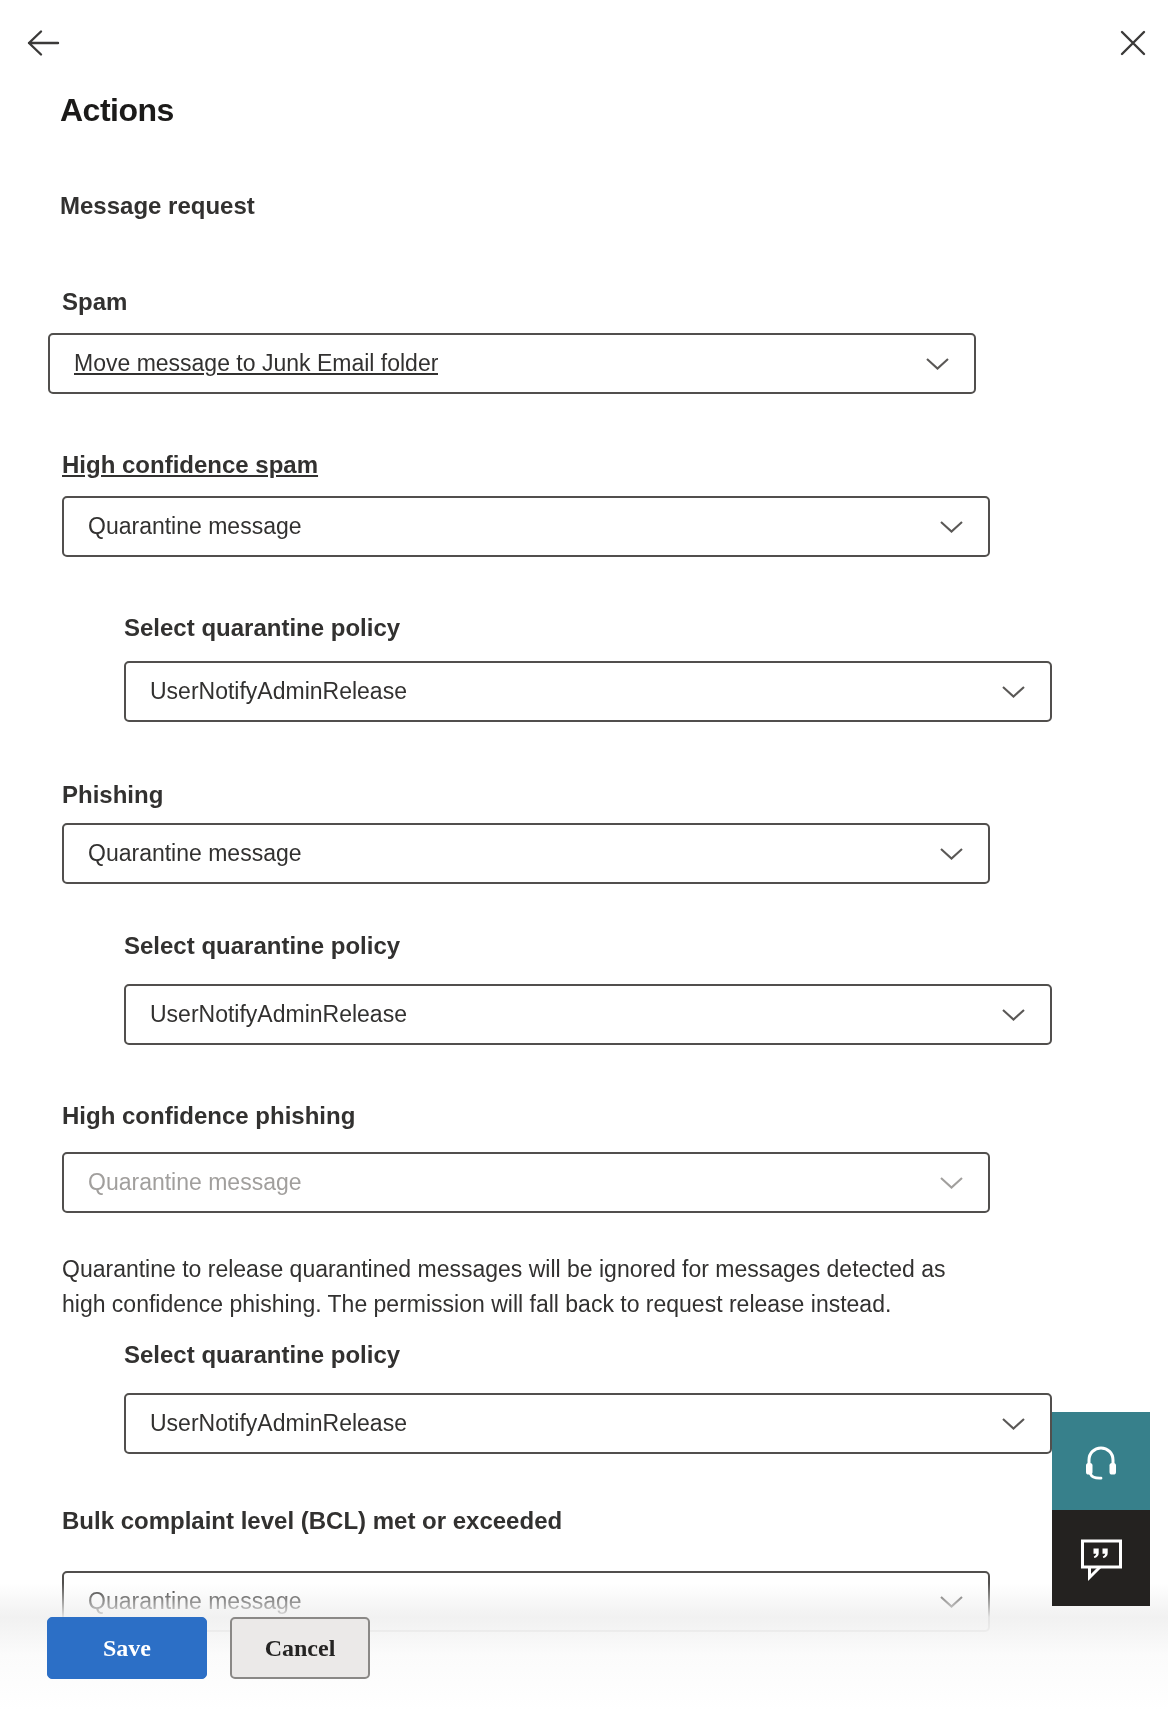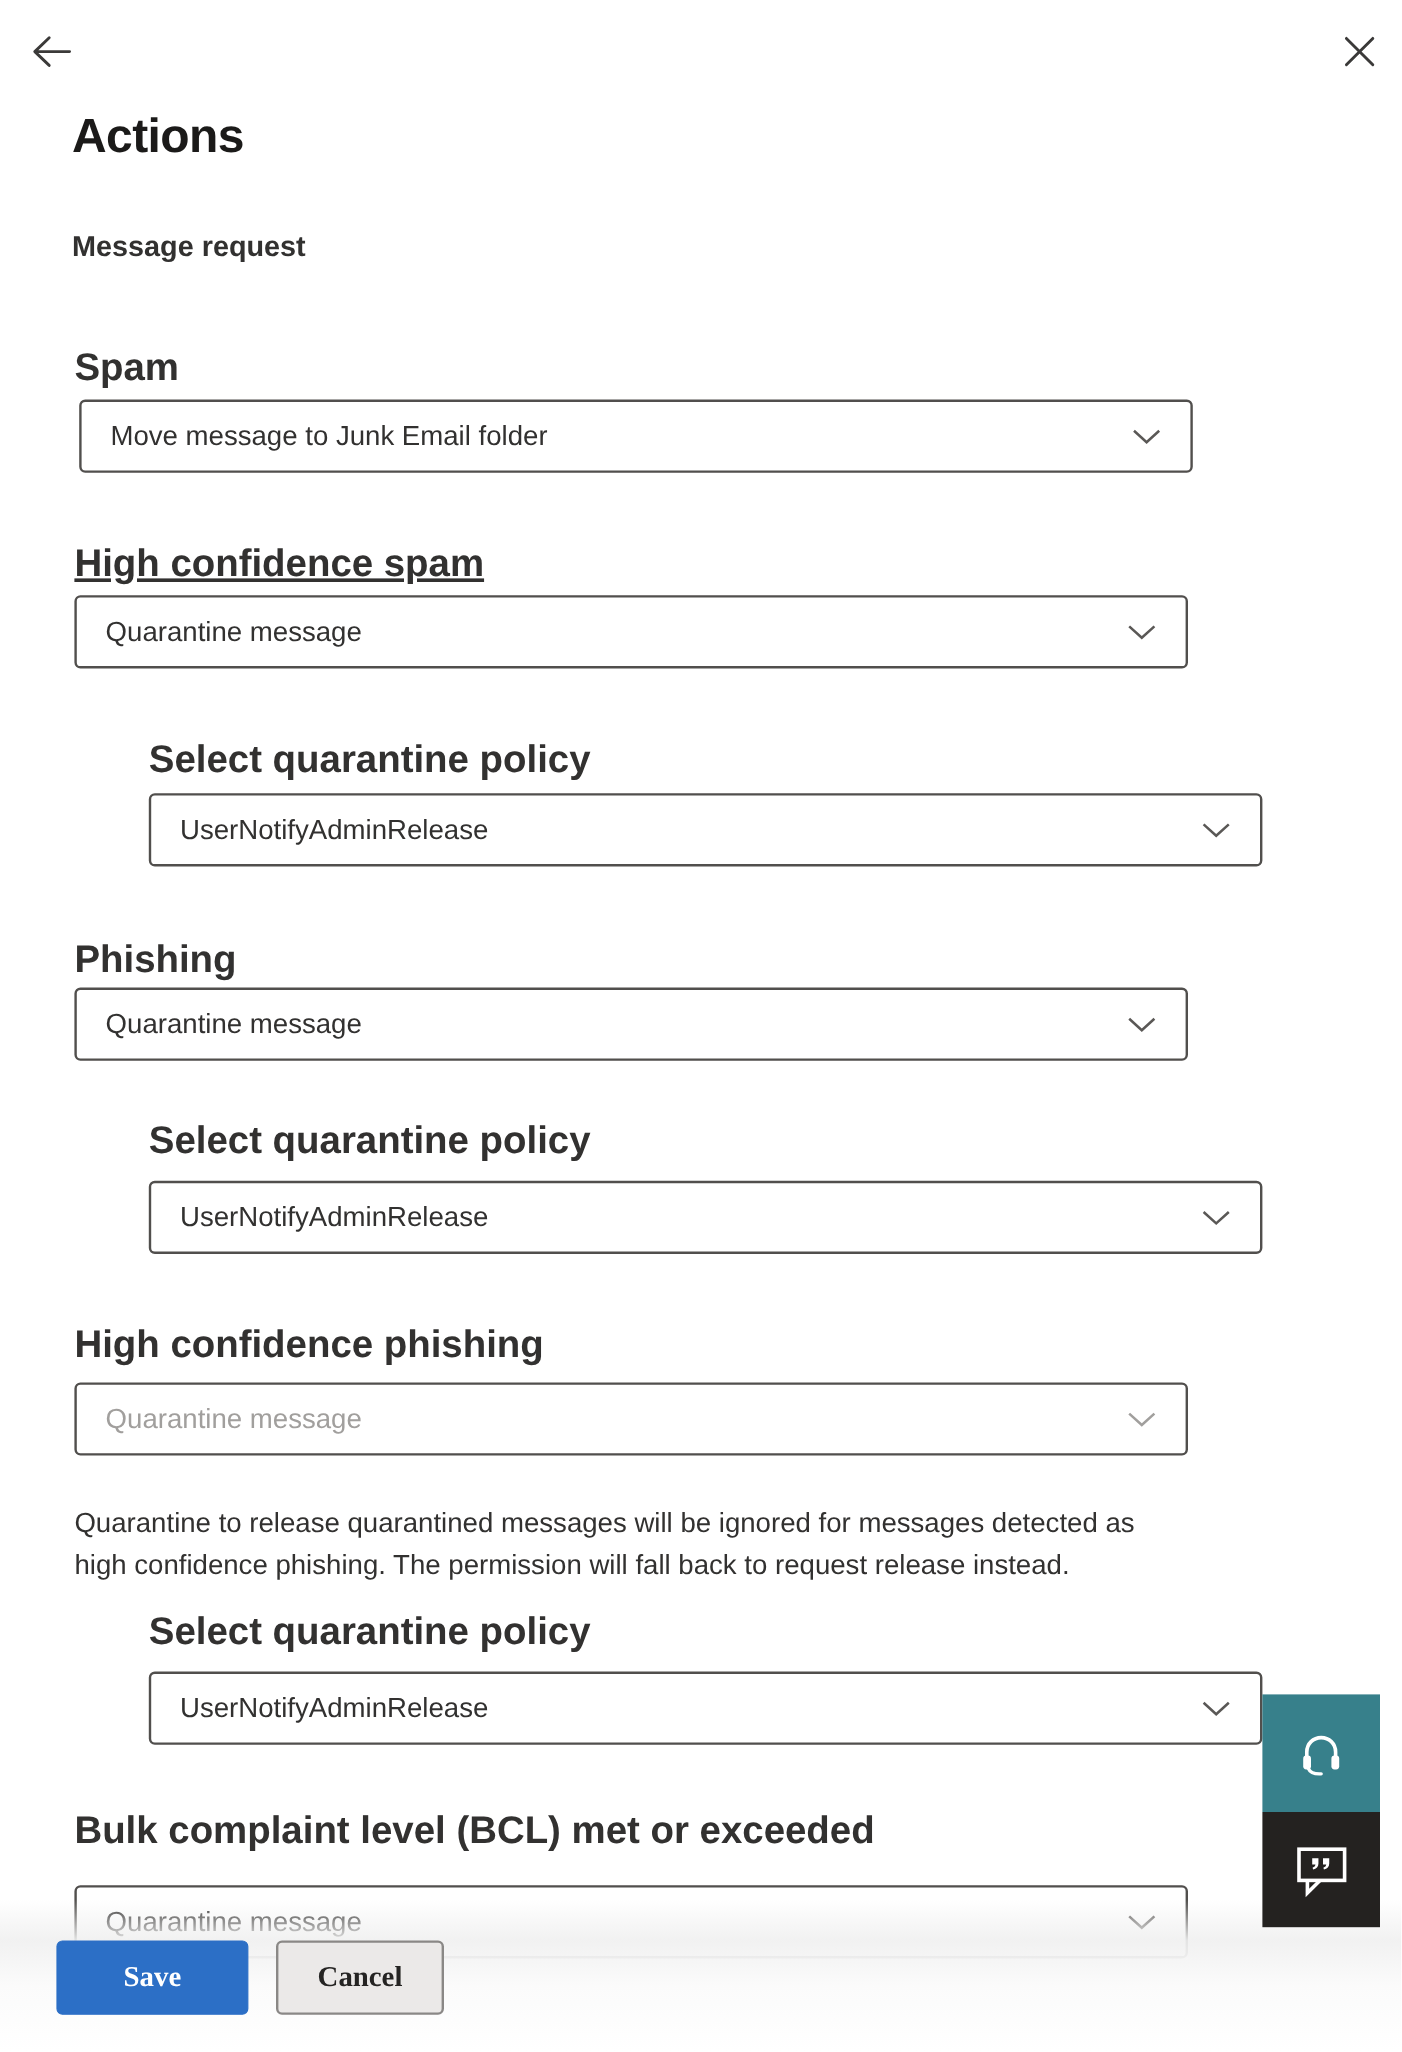--- a/index.html
+++ b/index.html
@@ -8,38 +8,38 @@
     font-family:"Liberation Sans", sans-serif;color:#323130;
   }
   button{font-family:Liberation Serif, serif;cursor:pointer;}
 
   
   .icon-btn{position:absolute;background:none;border:none;padding:0;line-height:0;}
   .back{left:24px;top:24px;width:38px;height:38px;}
   .close{left:1114px;top:24px;width:38px;height:38px;}
 
   
-  .title{position:absolute;left:60px;top:92px;font-size:40px;font-weight:700;color:#1b1a19;letter-spacing:-0.5px;}
+  .title{position:absolute;left:60px;top:92px;font-size:32px;font-weight:700;color:#1b1a19;letter-spacing:-0.5px;}
   .subheading{position:absolute;left:60px;top:192px;font-size:24px;font-weight:600;color:#323130;}
 
   
-  .flabel{position:absolute;font-size:32px;font-weight:600;color:#323130;white-space:nowrap;}
+  .flabel{position:absolute;font-size:24px;font-weight:600;color:#323130;white-space:nowrap;}
   
   .dd{
     position:absolute;box-sizing:border-box;width:928px;height:61px;background:#fff;
     border:2px solid #514f4d;border-radius:5px;display:flex;align-items:center;
     padding:0 24px;font-size:23px;color:#323130;
   }
   .ddv{white-space:nowrap;overflow:hidden;}
   .chev{margin-left:auto;flex:0 0 auto;}
   .dd.disabled .ddv{color:#a19f9d;}
 
   
   .p-spam-label{left:62px;top:288px;}
-  .p-spam-dd{left:66px;top:333px;}
+  .p-spam-dd{left:48px;top:333px;text-decoration:underline;}
   .p-hcs-label{left:62px;top:451px;text-decoration:underline;}
   .p-hcs-dd{left:62px;top:496px;}
   .p-sqp1-label{left:124px;top:614px;}
   .p-sqp1-dd{left:124px;top:661px;}
   .p-phish-label{left:62px;top:781px;}
   .p-phish-dd{left:62px;top:823px;}
   .p-sqp2-label{left:124px;top:932px;}
   .p-sqp2-dd{left:124px;top:984px;}
   .p-hcp-label{left:62px;top:1102px;}
   .p-hcp-dd{left:62px;top:1152px;}

